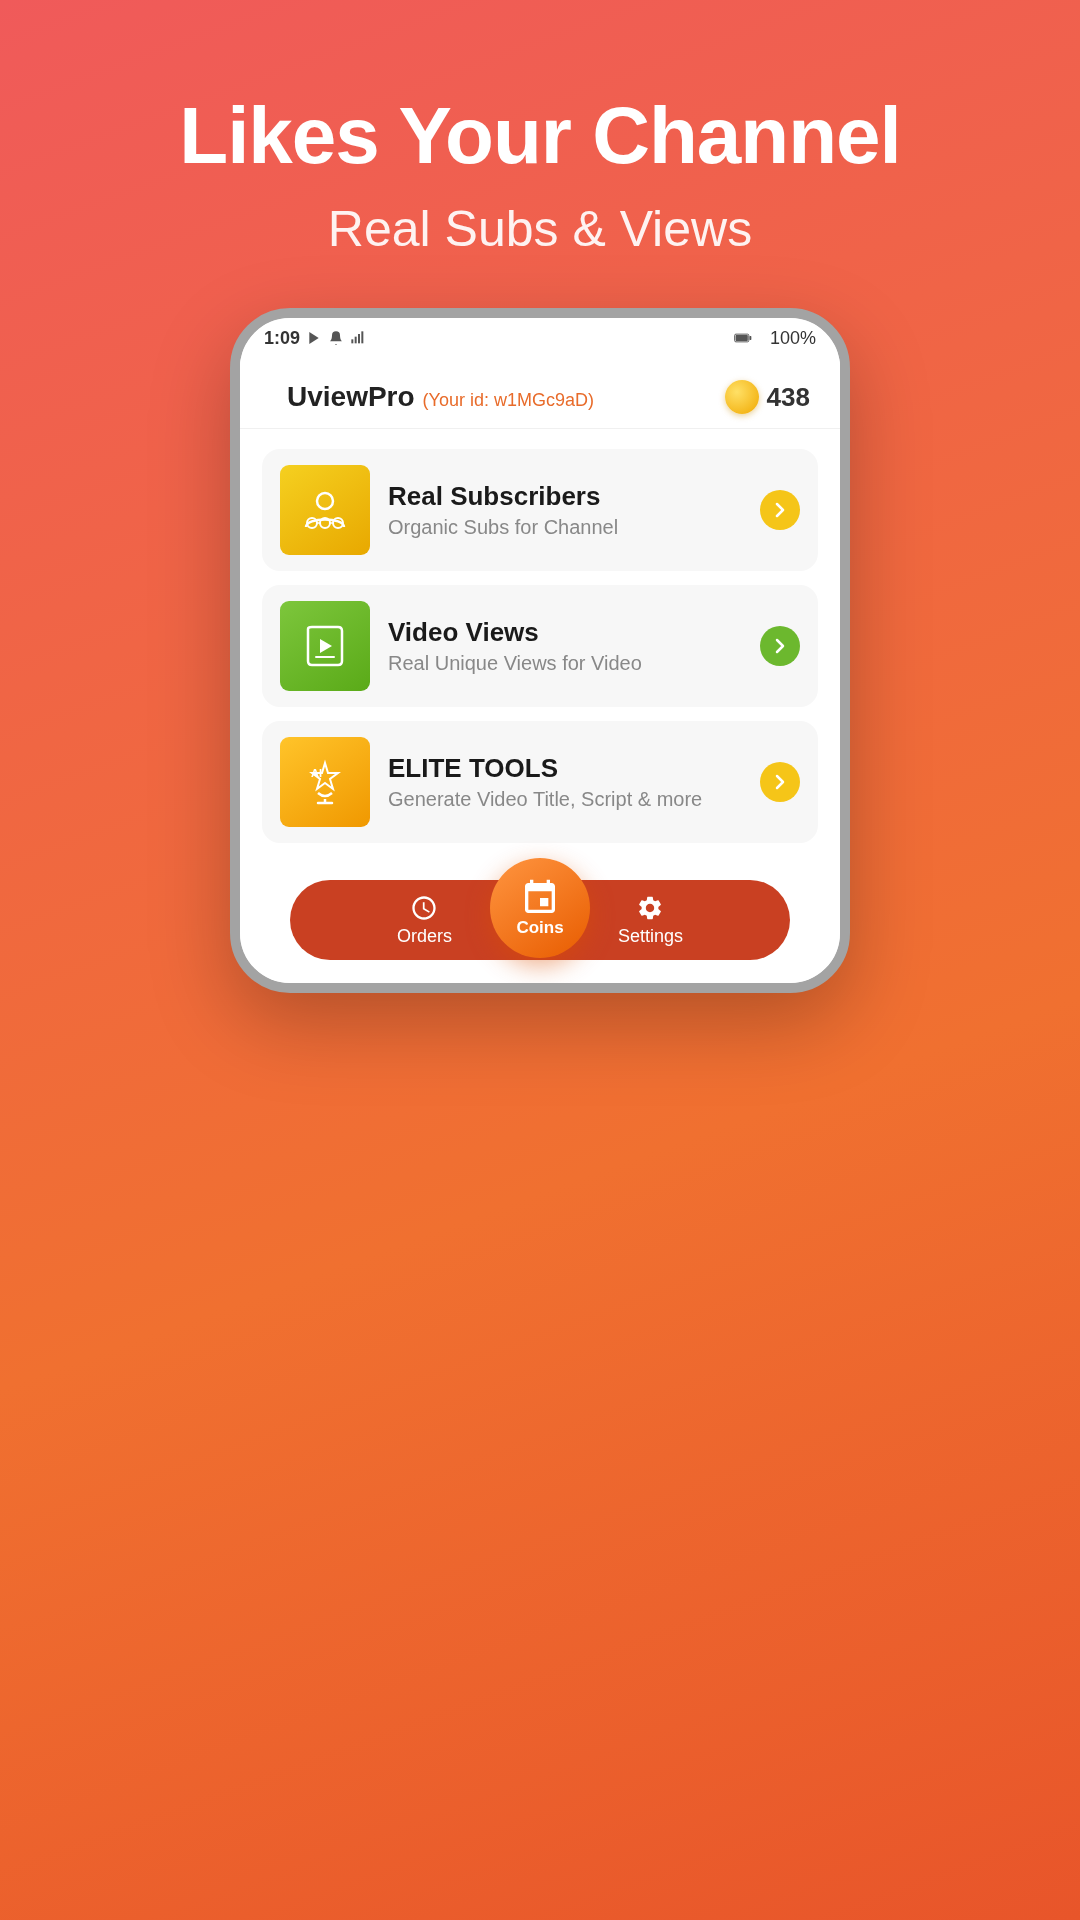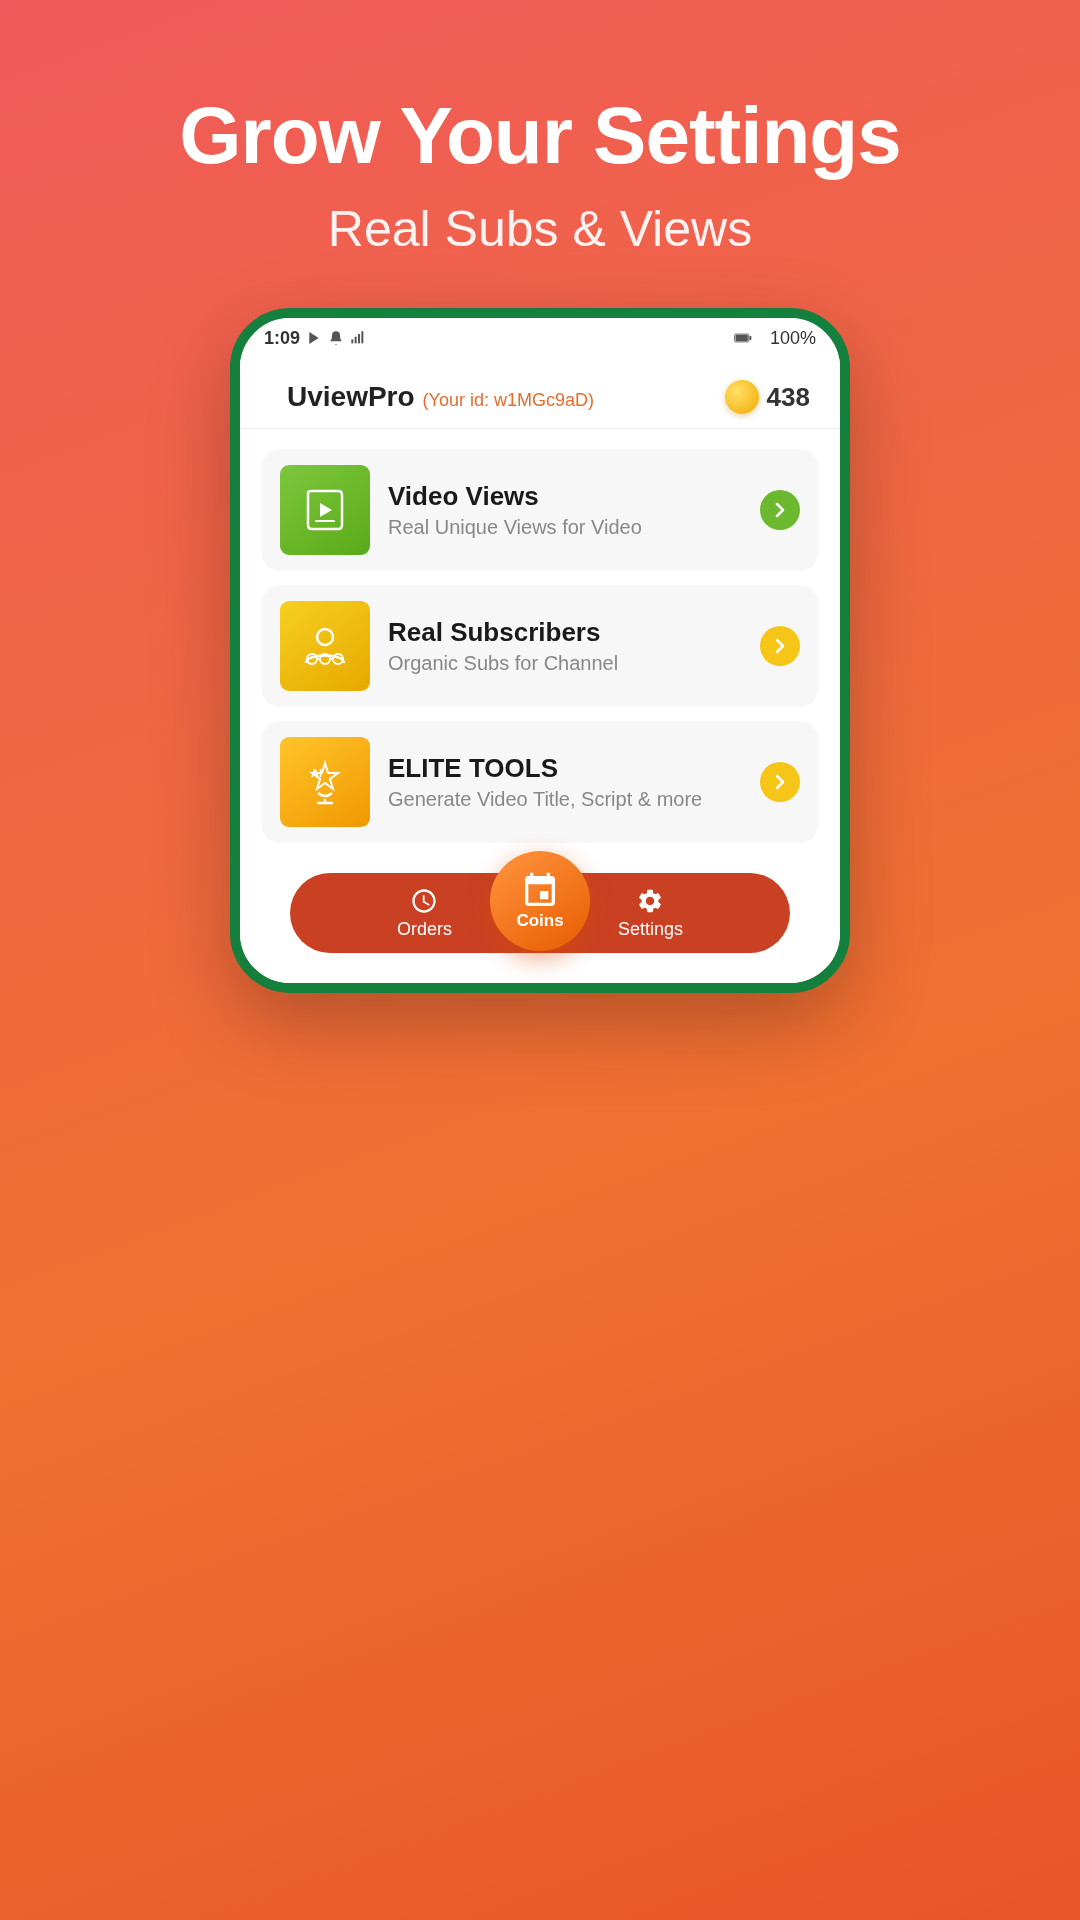--- a/index.html
+++ b/index.html
@@ -36,21 +36,21 @@
     }
 
     
     .phone {
       width: 620px;
       background: #f2f2f2;
       border-radius: 60px;
       box-shadow: 0 30px 80px rgba(0,0,0,0.25);
       overflow: hidden;
       position: relative;
-      border: 10px solid #15803d;
+      border: 10px solid #a3a3a3;
     }
 
     .phone-status-bar {
       background: #fff;
       height: 40px;
       display: flex;
       align-items: center;
       justify-content: space-between;
       padding: 0 24px;
       font-size: 18px;
@@ -185,21 +185,21 @@
     .arrow-amber  { background: #f5c518; }
 
     .menu-arrow svg {
       width: 20px;
       height: 20px;
     }
 
     
     .bottom-nav {
       position: absolute;
-      bottom: 7px;
+      bottom: 0;
       left: 0;
       right: 0;
       height: 110px;
       background: transparent;
       display: flex;
       align-items: center;
       justify-content: center;
       padding: 0 40px 16px 40px;
     }
 
@@ -241,21 +241,21 @@
     }
 
     .nav-side-btn span {
       color: #fff;
       font-size: 18px;
     }
   </style>
 </head>
 <body>
 
-<h1 class="hero-title">Grow Your Settings</h1>
+<h1 class="hero-title">Likes Your Channel</h1>
 <p class="hero-subtitle">Real Subs &amp; Views</p>
 
 <div class="phone">
 
   <div class="phone-status-bar">
     <div class="status-left">
       <span>1:09</span>
 
       <svg width="16" height="16" viewBox="0 0 24 24" fill="#555">
           <polygon points="5,3 19,12 5,21"></polygon>
@@ -289,39 +289,20 @@
         <span class="app-user-id">(Your id: w1MGc9aD)</span>
       </div>
       <div class="coin-area">
         <div class="coin-icon"></div>
         <span class="coin-count">438</span>
       </div>
     </div>
 
     <div class="menu-list">
 
-
-      <div class="menu-item">
-        <div class="menu-icon-wrap icon-green">
-          <svg viewBox="0 0 54 54" fill="none">
-            <path d="M10 10 Q10 8 14 8 L40 8 Q44 8 44 12 L44 42 Q44 46 40 46 L14 46 Q10 46 10 42 Z" stroke="white" stroke-width="2.5" fill="none"></path>
-            <polygon points="22,20 34,27 22,34" fill="white"></polygon>
-            <line x1="18" y1="38" x2="36" y2="38" stroke="white" stroke-width="2" stroke-linecap="round"></line>
-          </svg>
-        </div>
-        <div class="menu-text">
-          <div class="menu-title">Video Views</div>
-          <div class="menu-desc">Real Unique Views for Video</div>
-        </div>
-        <div class="menu-arrow arrow-green">
-          <svg viewBox="0 0 20 20" fill="white">
-              <path d="M7 4l6 6-6 6" stroke="white" stroke-width="2.5" fill="none" stroke-linecap="round" stroke-linejoin="round"></path>
-            </svg>
-        </div>
-      </div>
 
       <div class="menu-item">
         <div class="menu-icon-wrap icon-yellow">
           <svg viewBox="0 0 54 54" fill="none">
             <circle cx="27" cy="18" r="8" stroke="white" stroke-width="2.5" fill="none"></circle>
             <path d="M8 44 C8 34 46 34 46 44" stroke="white" stroke-width="2.5" fill="none"></path>
             <circle cx="14" cy="40" r="5" stroke="white" stroke-width="2" fill="none"></circle>
             <circle cx="27" cy="40" r="5" stroke="white" stroke-width="2" fill="none"></circle>
             <circle cx="40" cy="40" r="5" stroke="white" stroke-width="2" fill="none"></circle>
             <line x1="19" y1="40" x2="22" y2="40" stroke="white" stroke-width="1.5"></line>
@@ -333,20 +314,39 @@
           <div class="menu-desc">Organic Subs for Channel</div>
         </div>
         <div class="menu-arrow arrow-yellow">
           <svg viewBox="0 0 20 20" fill="white">
               <path d="M7 4l6 6-6 6" stroke="white" stroke-width="2.5" fill="none" stroke-linecap="round" stroke-linejoin="round"></path>
             </svg>
         </div>
       </div>
 
       <div class="menu-item">
+        <div class="menu-icon-wrap icon-green">
+          <svg viewBox="0 0 54 54" fill="none">
+            <path d="M10 10 Q10 8 14 8 L40 8 Q44 8 44 12 L44 42 Q44 46 40 46 L14 46 Q10 46 10 42 Z" stroke="white" stroke-width="2.5" fill="none"></path>
+            <polygon points="22,20 34,27 22,34" fill="white"></polygon>
+            <line x1="18" y1="38" x2="36" y2="38" stroke="white" stroke-width="2" stroke-linecap="round"></line>
+          </svg>
+        </div>
+        <div class="menu-text">
+          <div class="menu-title">Video Views</div>
+          <div class="menu-desc">Real Unique Views for Video</div>
+        </div>
+        <div class="menu-arrow arrow-green">
+          <svg viewBox="0 0 20 20" fill="white">
+              <path d="M7 4l6 6-6 6" stroke="white" stroke-width="2.5" fill="none" stroke-linecap="round" stroke-linejoin="round"></path>
+            </svg>
+        </div>
+      </div>
+
+      <div class="menu-item">
         <div class="menu-icon-wrap icon-amber">
           <svg viewBox="0 0 54 54" fill="none">
             <path d="M27 8 L30 18 L40 18 L32 24 L35 34 L27 28 L19 34 L22 24 L14 18 L24 18 Z" stroke="white" stroke-width="2" fill="none"></path>
             <text x="13" y="22" font-size="11" fill="white" font-weight="bold">AI</text>
             <path d="M20 38 Q27 44 34 38" stroke="white" stroke-width="2.5" fill="none"></path>
             <line x1="27" y1="44" x2="27" y2="48" stroke="white" stroke-width="2.5"></line>
             <line x1="20" y1="48" x2="34" y2="48" stroke="white" stroke-width="2.5" stroke-linecap="round"></line>
           </svg>
         </div>
         <div class="menu-text">

